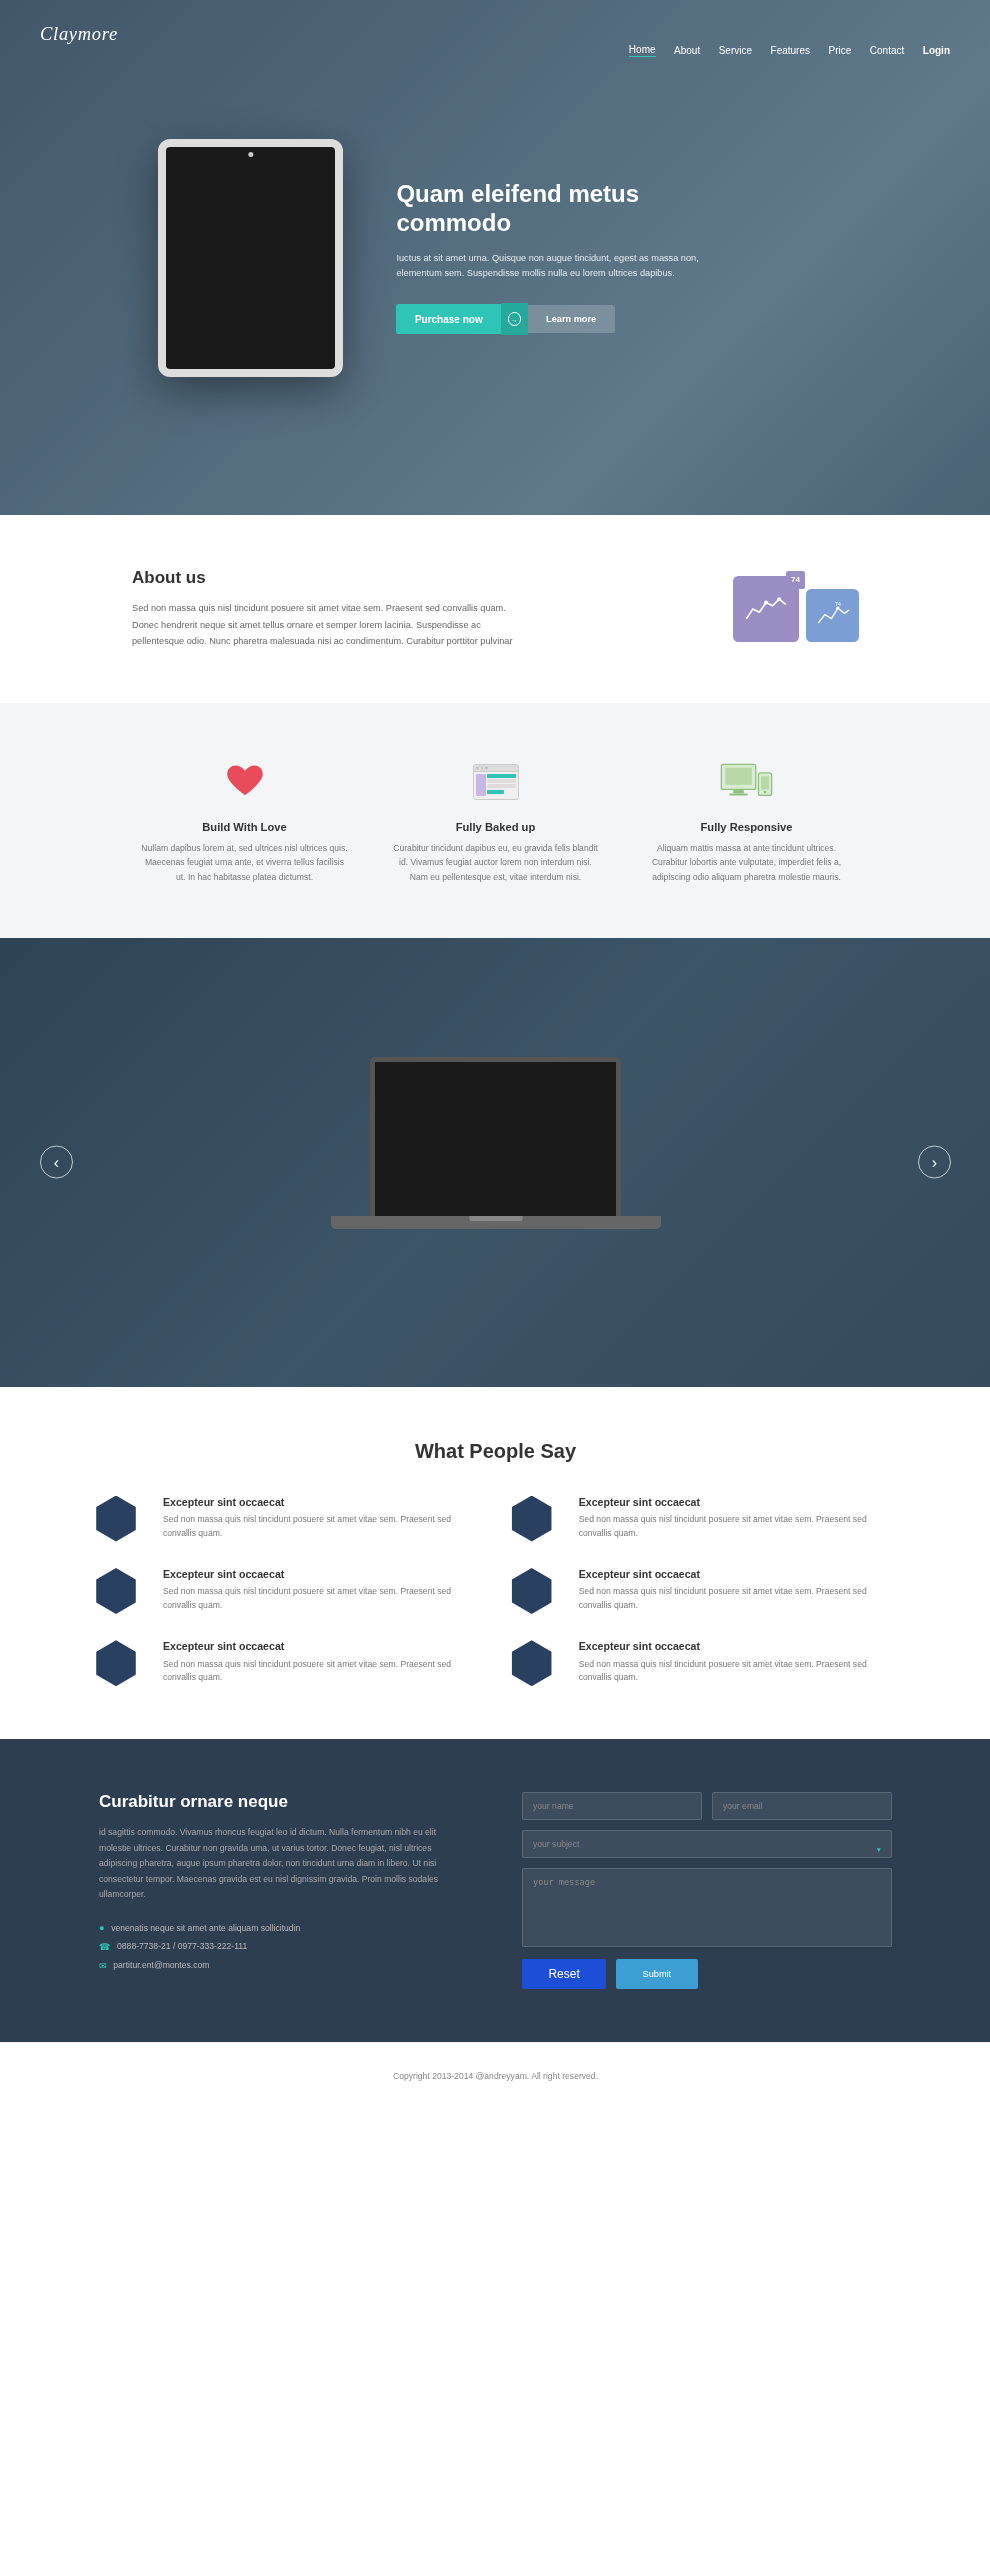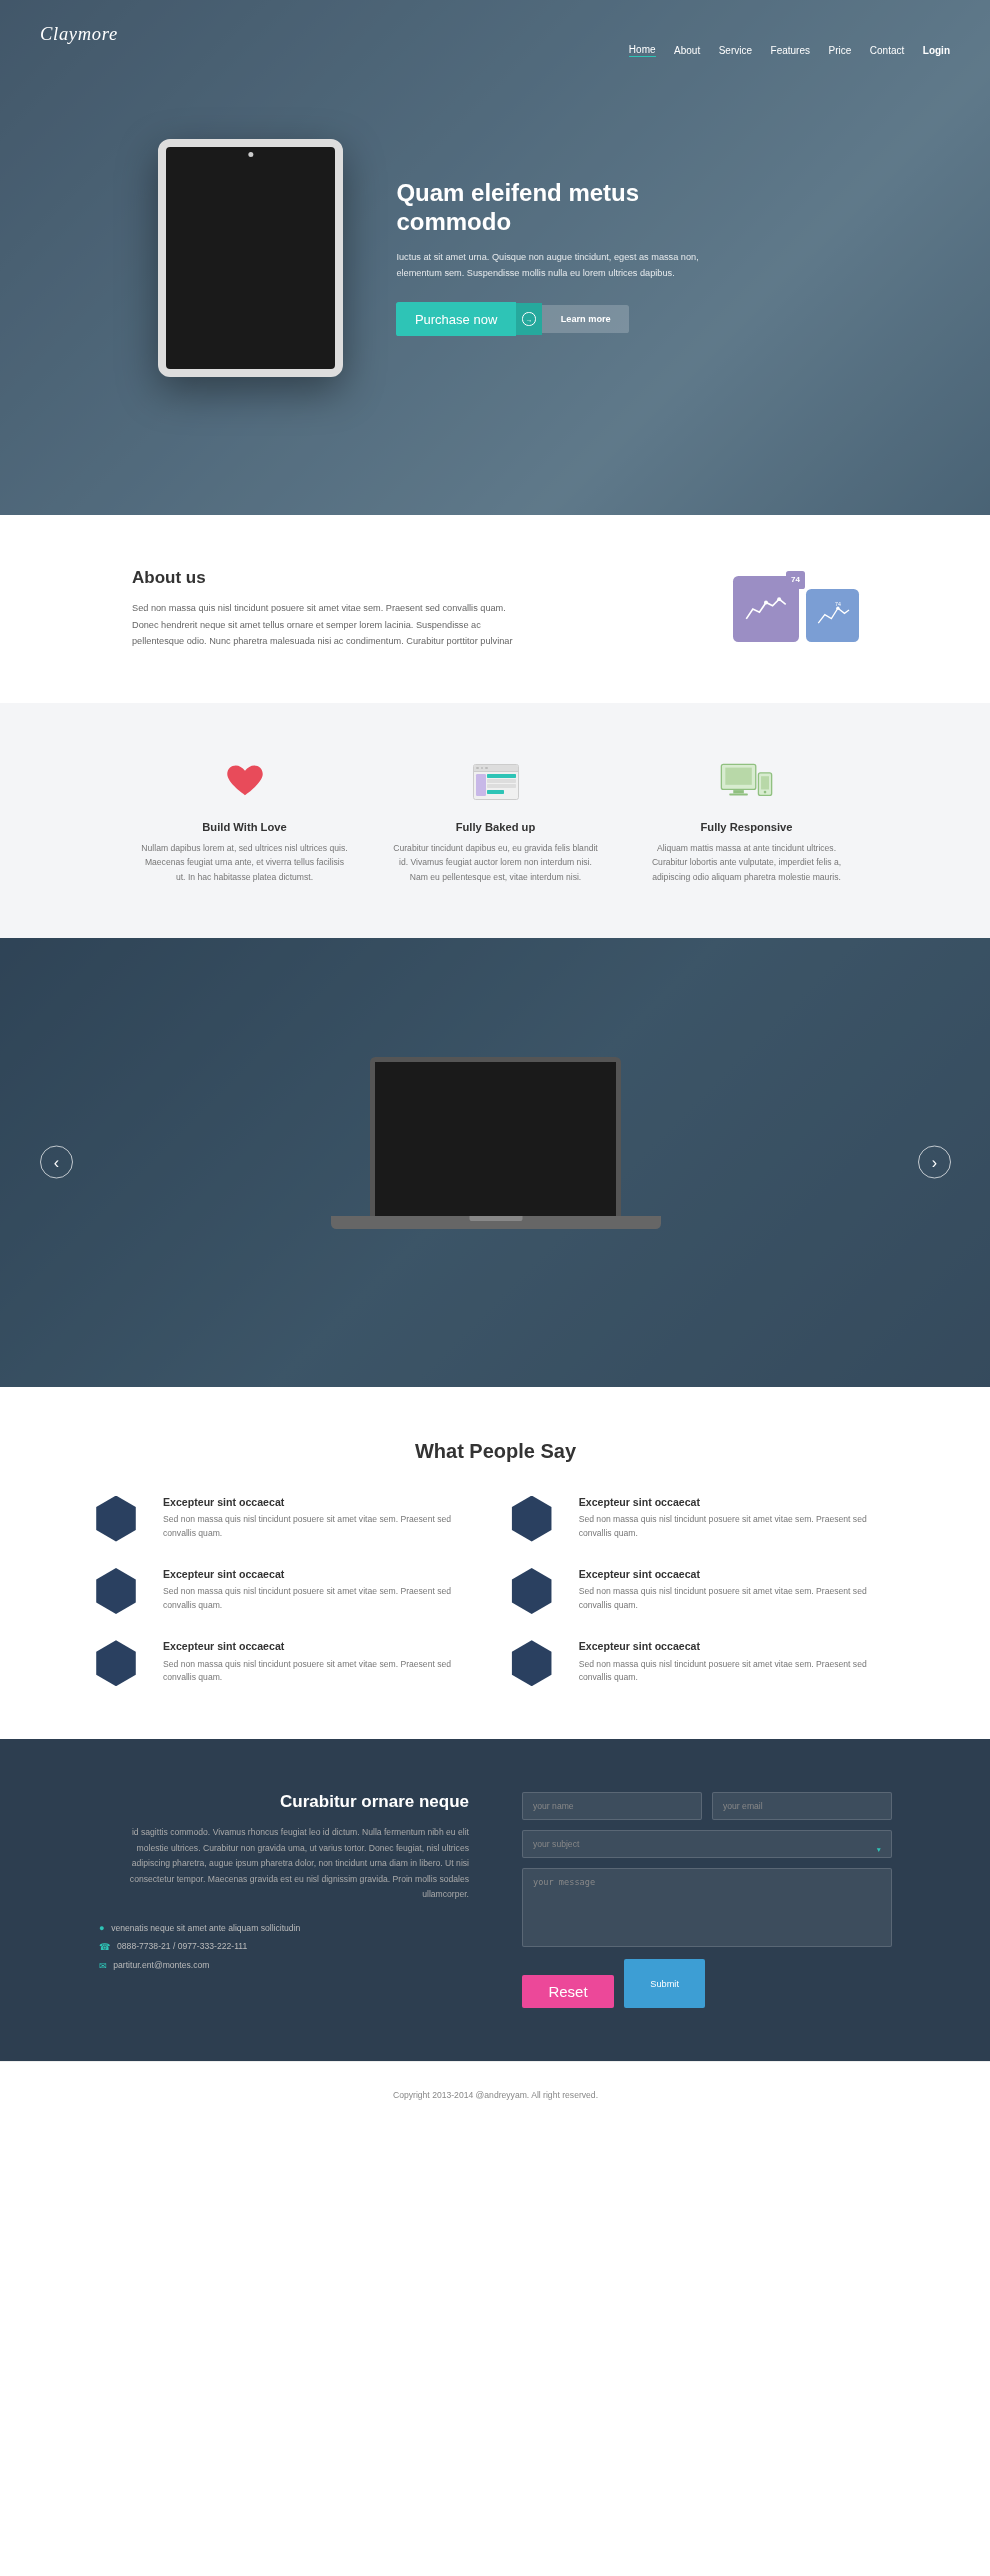--- a/index.html
+++ b/index.html
@@ -47,21 +47,21 @@
     }
     .hero-tablet-screen {
       width: 100%; height: 100%; background: #1a1a1a; border-radius: 4px;
     }
     .hero-text { color: #fff; max-width: 317px; }
     .hero-text h1 { font-size: 24px; font-weight: 700; margin-bottom: 13.2px; line-height: 1.2; }
     .hero-text p { font-size: 9.2px; line-height: 1.7; color: rgba(255,255,255,0.85); margin-bottom: 21px; }
     .hero-buttons { display: flex; gap: 0; align-items: center; }
     .btn-purchase {
       background: #2ec4b6; color: #fff; border: none; padding: 9.2px 18.5px;
-      font-size: 13px; font-weight: 400; cursor: pointer; border-radius: 2.6px 0 0 2.6px;
+      font-size: 10px; font-weight: 700; cursor: pointer; border-radius: 2.6px 0 0 2.6px;
     }
     .btn-divider {
       background: #26a99d; width: 26.4px; height: 32px;
       display: flex; align-items: center; justify-content: center;
     }
     .btn-divider-circle {
       width: 13.2px; height: 13.2px; border-radius: 50%; border: 1.3px solid #fff;
       display: flex; align-items: center; justify-content: center;
     }
     .btn-divider-circle::after { content: '→'; color: #fff; font-size: 6.6px; }
@@ -173,21 +173,21 @@
       background: #2a4060; clip-path: polygon(50% 0%, 93% 25%, 93% 75%, 50% 100%, 7% 75%, 7% 25%);
     }
     .testimonial-content h4 { font-size: 10.6px; font-weight: 600; color: #333; margin-bottom: 5.3px; }
     .testimonial-content p { font-size: 8.6px; line-height: 1.6; color: #777; }
 
     
     .contact-section {
       background: #2d3e50; padding: 53px 99px;
       display: flex; gap: 53px;
     }
-    .contact-info { flex: 1; color: #ccc; text-align: right; }
+    .contact-info { flex: 1; color: #ccc; }
     .contact-info h2 { font-size: 17px; font-weight: 600; color: #fff; margin-bottom: 13.2px; }
     .contact-info p { font-size: 8.6px; line-height: 1.8; color: #aaa; margin-bottom: 20px; }
     .contact-detail { display: flex; align-items: center; gap: 6.6px; margin-bottom: 8px; color: #bbb; font-size: 8.6px; }
     .contact-icon { font-size: 9.2px; color: #2ec4b6; }
     .contact-form { flex: 1; }
     .form-row { display: flex; gap: 10px; margin-bottom: 10px; }
     .form-input {
       flex: 1; padding: 8px 10px; background: rgba(255,255,255,0.08);
       border: 0.7px solid rgba(255,255,255,0.15); border-radius: 2px;
       color: #ccc; font-size: 8.6px;
@@ -205,22 +205,22 @@
       color: #2ec4b6; font-size: 6.6px; pointer-events: none;
     }
     .form-textarea {
       width: 100%; padding: 8px 10px; background: rgba(255,255,255,0.08);
       border: 0.7px solid rgba(255,255,255,0.15); border-radius: 2px;
       color: #ccc; font-size: 8.6px; height: 79px; resize: none; margin-bottom: 10px;
     }
     .form-textarea::placeholder { color: #888; }
     .form-buttons { display: flex; gap: 10px; }
     .btn-reset {
-      background: #ec4899; color: #fff; border: none; padding: 8px 26.4px;
-      border-radius: 2px; font-size: 15px; cursor: pointer; margin-top: 16px;
+      background: #1d4ed8; color: #fff; border: none; padding: 8px 26.4px;
+      border-radius: 2px; font-size: 12px; cursor: pointer;
     }
     .btn-submit {
       background: #3d9ed4; color: #fff; border: none; padding: 8px 26.4px;
       border-radius: 2px; font-size: 9.2px; cursor: pointer;
     }
 
     
     .footer {
       background: #fff; padding: 28px; text-align: center;
       font-size: 8.6px; color: #888; border-top: 0.7px solid #eee;

